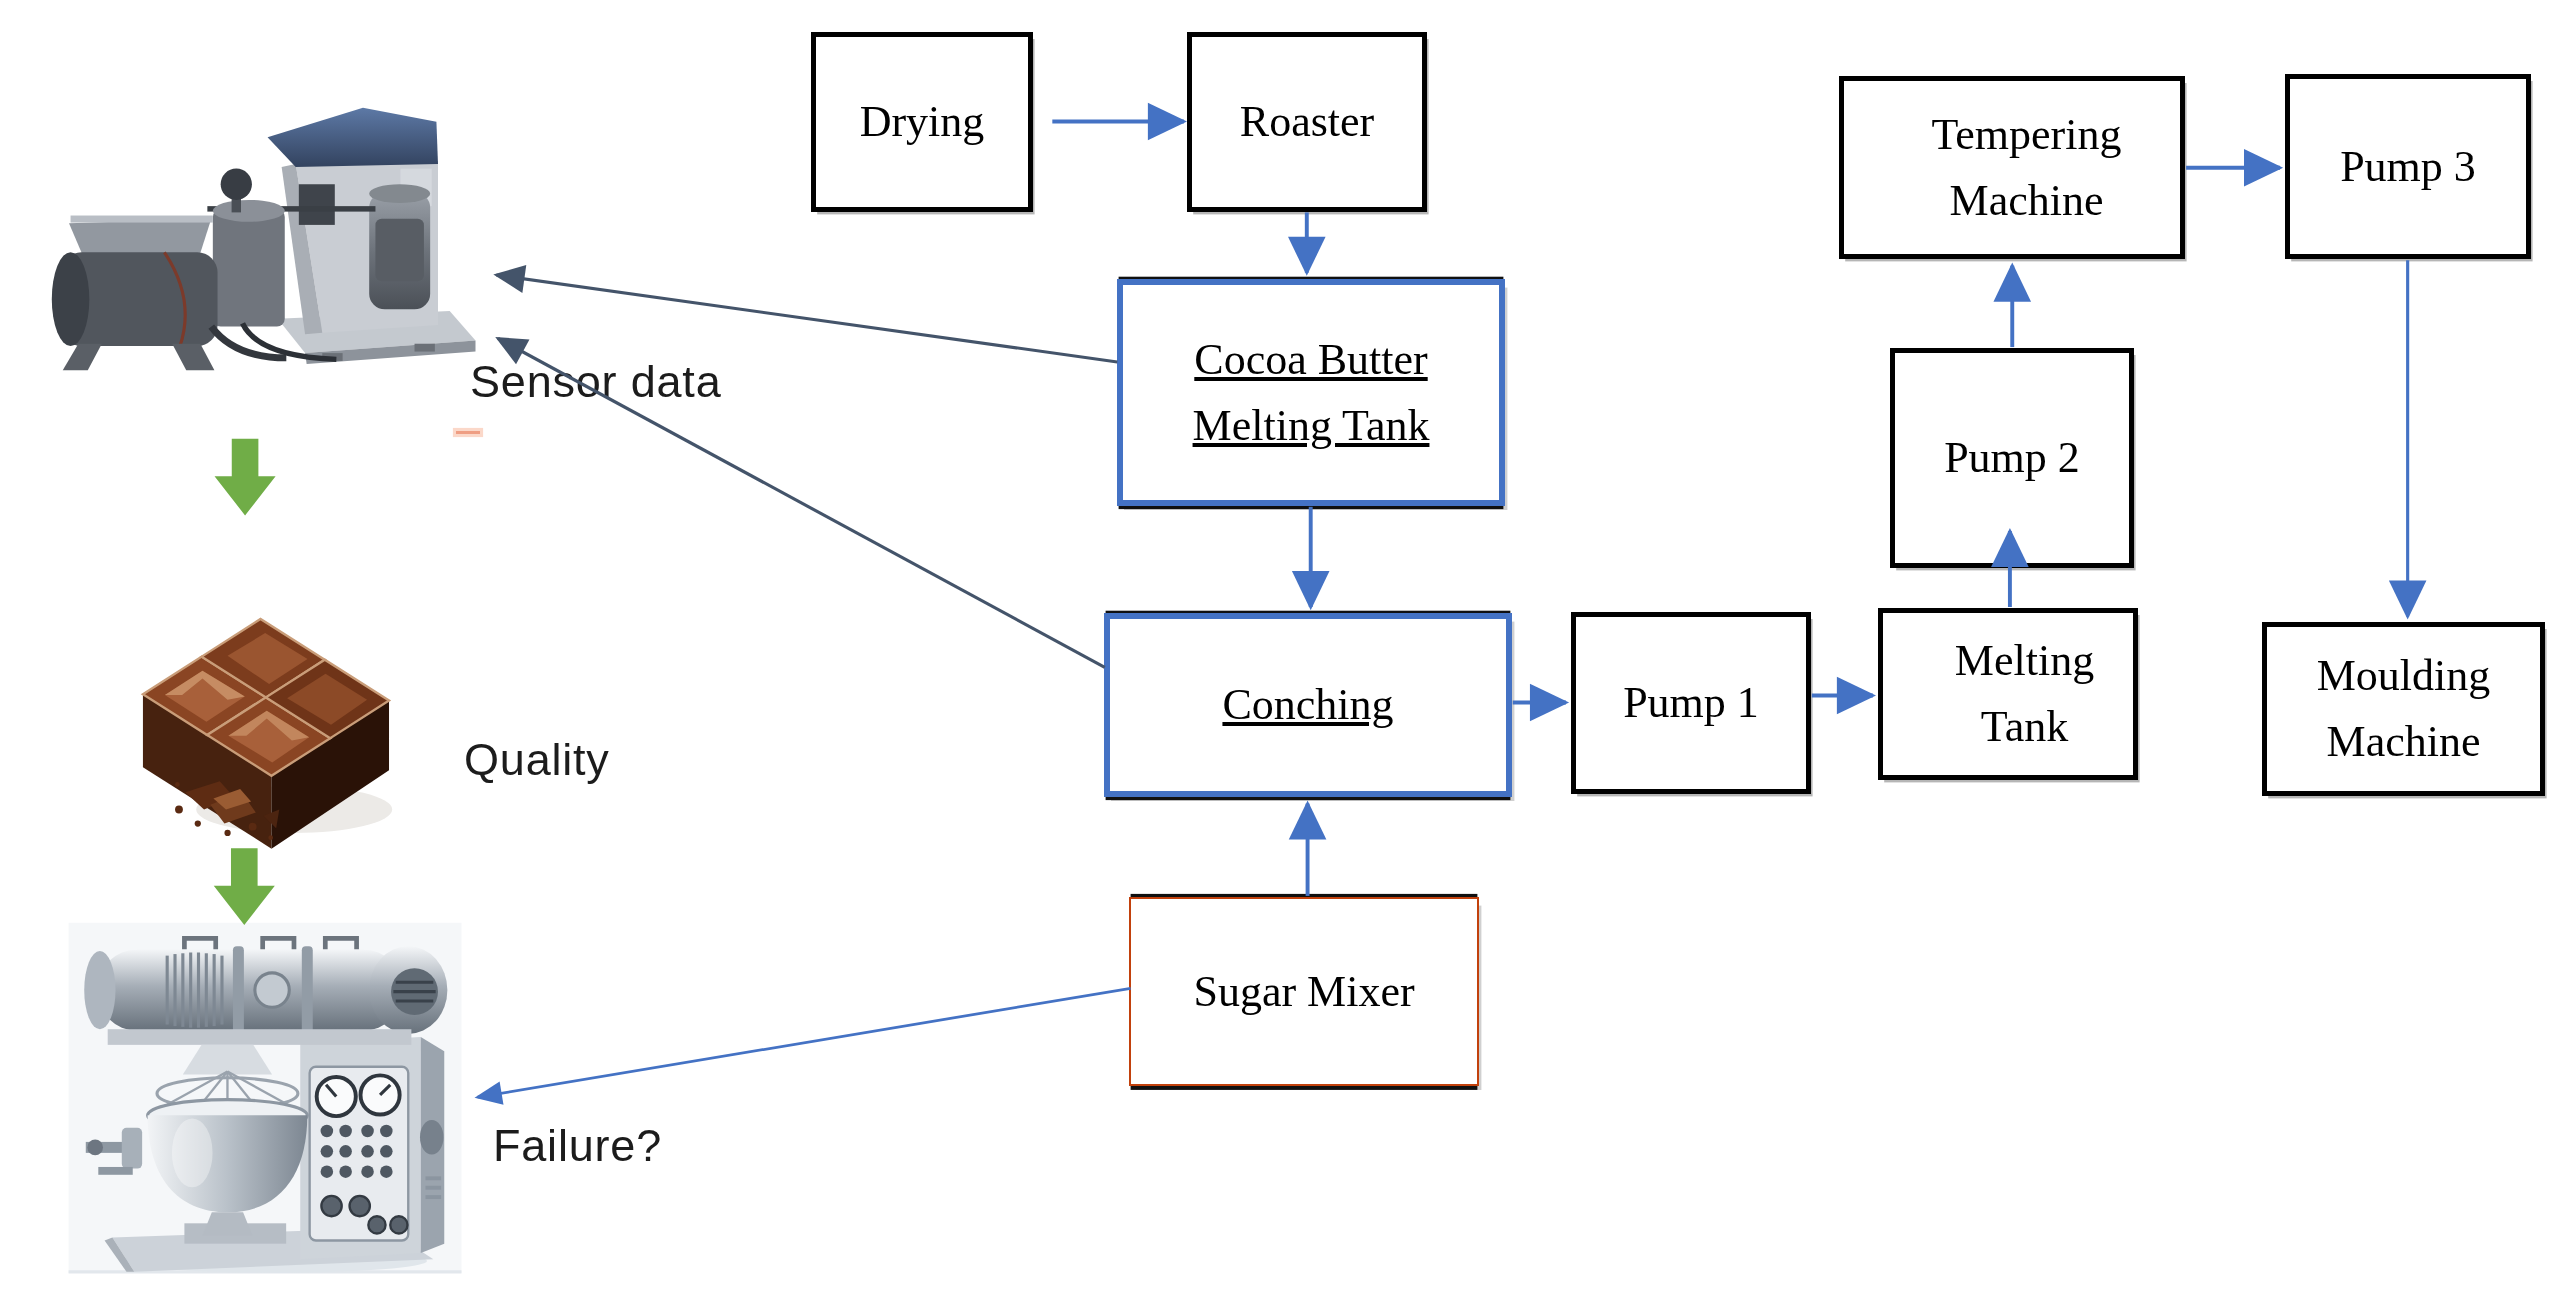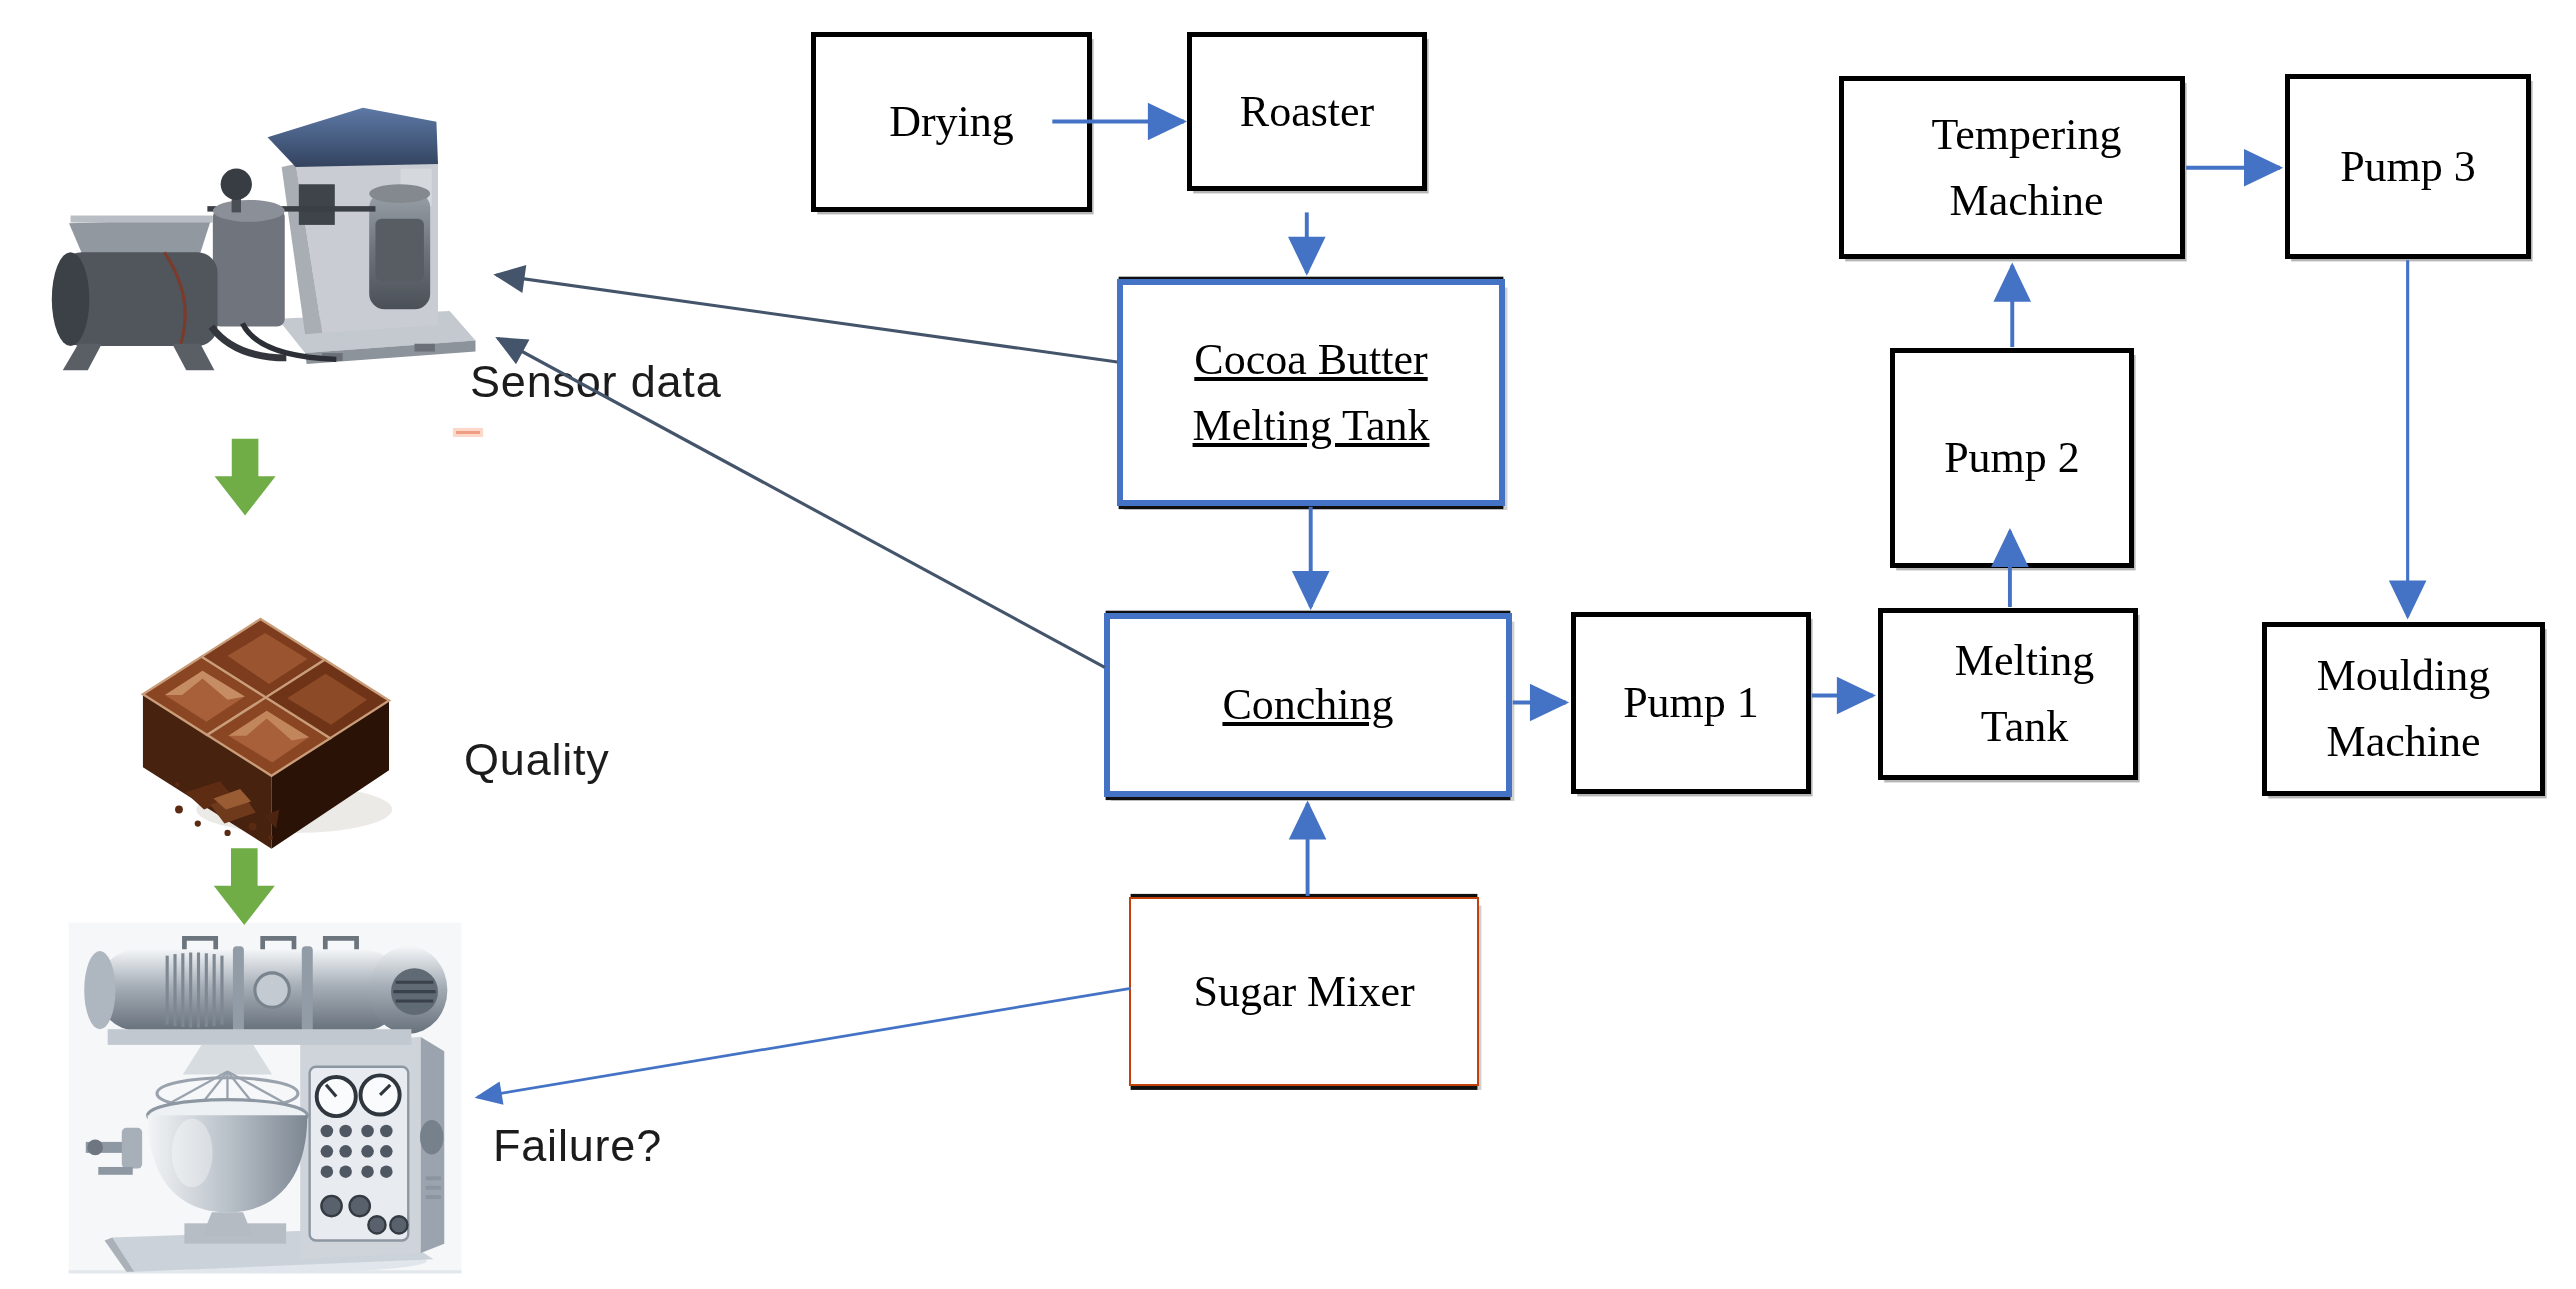--- a/index.html
+++ b/index.html
@@ -245,25 +245,25 @@
   </svg>
 
   <div class="annotation" style="left:470px; top:356px;">Sensor data</div>
 
   <div id="pink-dash"></div>
 
   <div class="annotation" style="left:464px; top:734px;">Quality</div>
 
   <div class="annotation" style="left:493px; top:1120px;">Failure?</div>
 
-  <div class="node black" style="left:811px; top:32px; width:281px; height:180px;">
+  <div class="node black" style="left:811px; top:32px; width:222px; height:180px;">
     <span>Drying</span>
   </div>
 
-  <div class="node black" style="left:1187px; top:32px; width:240px; height:159px;">
+  <div class="node black" style="left:1187px; top:32px; width:240px; height:180px;">
     <span>Roaster</span>
   </div>
 
   <div class="node blue" style="left:1117px; top:279px; width:388px; height:227px;">
     <span>Cocoa Butter Melting Tank</span>
   </div>
 
   <div class="node blue" style="left:1104px; top:613px; width:408px; height:184px;">
     <span>Conching</span>
   </div>

